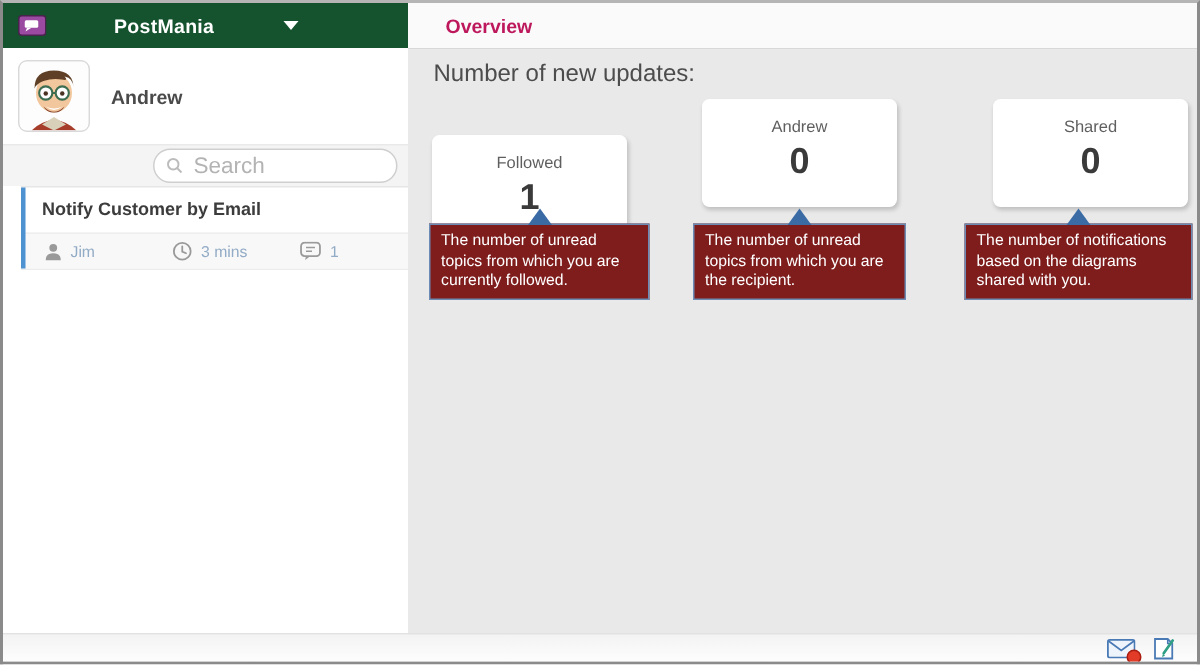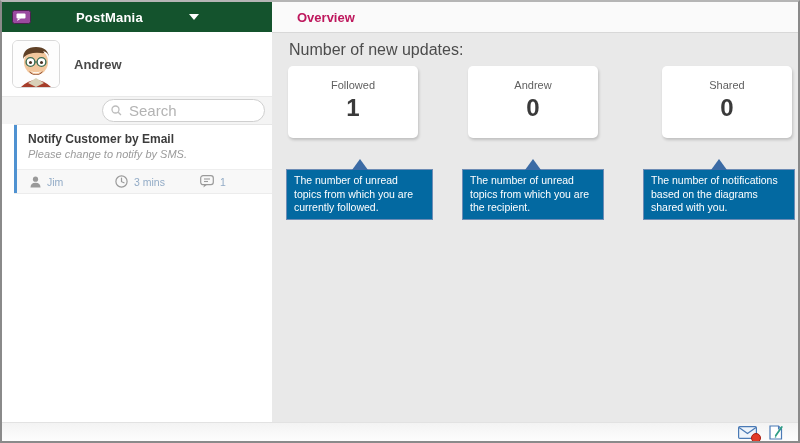--- a/index.html
+++ b/index.html
@@ -60,23 +60,23 @@
   .main-content{
     position:absolute;left:270px;right:0;top:31px;bottom:18px;background:#e9e9e9;
   }
   .updates-label{position:absolute;left:17px;top:8px;font-size:16px;color:#4c4c4c;}
   .card{
     position:absolute;top:33px;width:130px;height:72px;background:#fff;border-radius:5px;
     box-shadow:1px 2px 3px rgba(0,0,0,0.18);text-align:center;
   }
   .card-label{margin-top:13px;font-size:11px;color:#5f5f5f;}
   .card-value{margin-top:3px;font-size:24px;font-weight:bold;color:#3a3a3a;}
-  .card-1{left:16px;} .card-2{left:196px;} .card-3{left:378px;margin-left:12px;}
+  .card-1{left:16px;margin-top:24px;} .card-2{left:196px;} .card-3{left:378px;margin-left:12px;}
   .tooltip{
-    position:absolute;top:136px;background:#0369a1;border:1px solid #6d8cb5;
+    position:absolute;top:116px;background:#7f1d1d;border:1px solid #6d8cb5;
     color:#fff;font-size:10.5px;line-height:1.3;padding:4px 7px;box-sizing:border-box;
   }
   .tooltip::before{
     content:"";position:absolute;top:-11px;left:50%;margin-left:-8px;width:0;height:0;
     border-left:8px solid transparent;border-right:8px solid transparent;
     border-bottom:11px solid #3b6ba5;
   }
   .tooltip-1{left:14px;width:147px;}
   .tooltip-2{left:190px;width:142px;}
   .tooltip-3{left:371px;width:152px;}
@@ -135,21 +135,20 @@
         <svg width="11" height="11" viewBox="0 0 11 11">
           <circle cx="4.5" cy="4.5" r="3.5" fill="none" stroke="#bcbcbc" stroke-width="1.3"></circle>
           <line x1="7.2" y1="7.2" x2="10" y2="10" stroke="#bcbcbc" stroke-width="1.3"></line>
         </svg>
         <input class="search-input" type="text" placeholder="Search" style="">
       </div>
     </div>
 
     <div class="post">
       <div class="post-title">Notify Customer by Email</div>
-      <div class="post-subtitle">Please change to notify by SMS.</div>
       <div class="post-meta">
         <span class="meta-group">
           <svg width="11" height="12" viewBox="0 0 11 12">
             <circle cx="5.5" cy="3.2" r="2.6" fill="#9a9a9a"></circle>
             <path d="M0.5 11.5 Q0.5 6.8 5.5 6.8 Q10.5 6.8 10.5 11.5 Z" fill="#9a9a9a"></path>
           </svg>
           <span class="meta-text">Jim</span>
         </span>
         <span class="meta-group">
           <svg width="13" height="13" viewBox="0 0 13 13">

